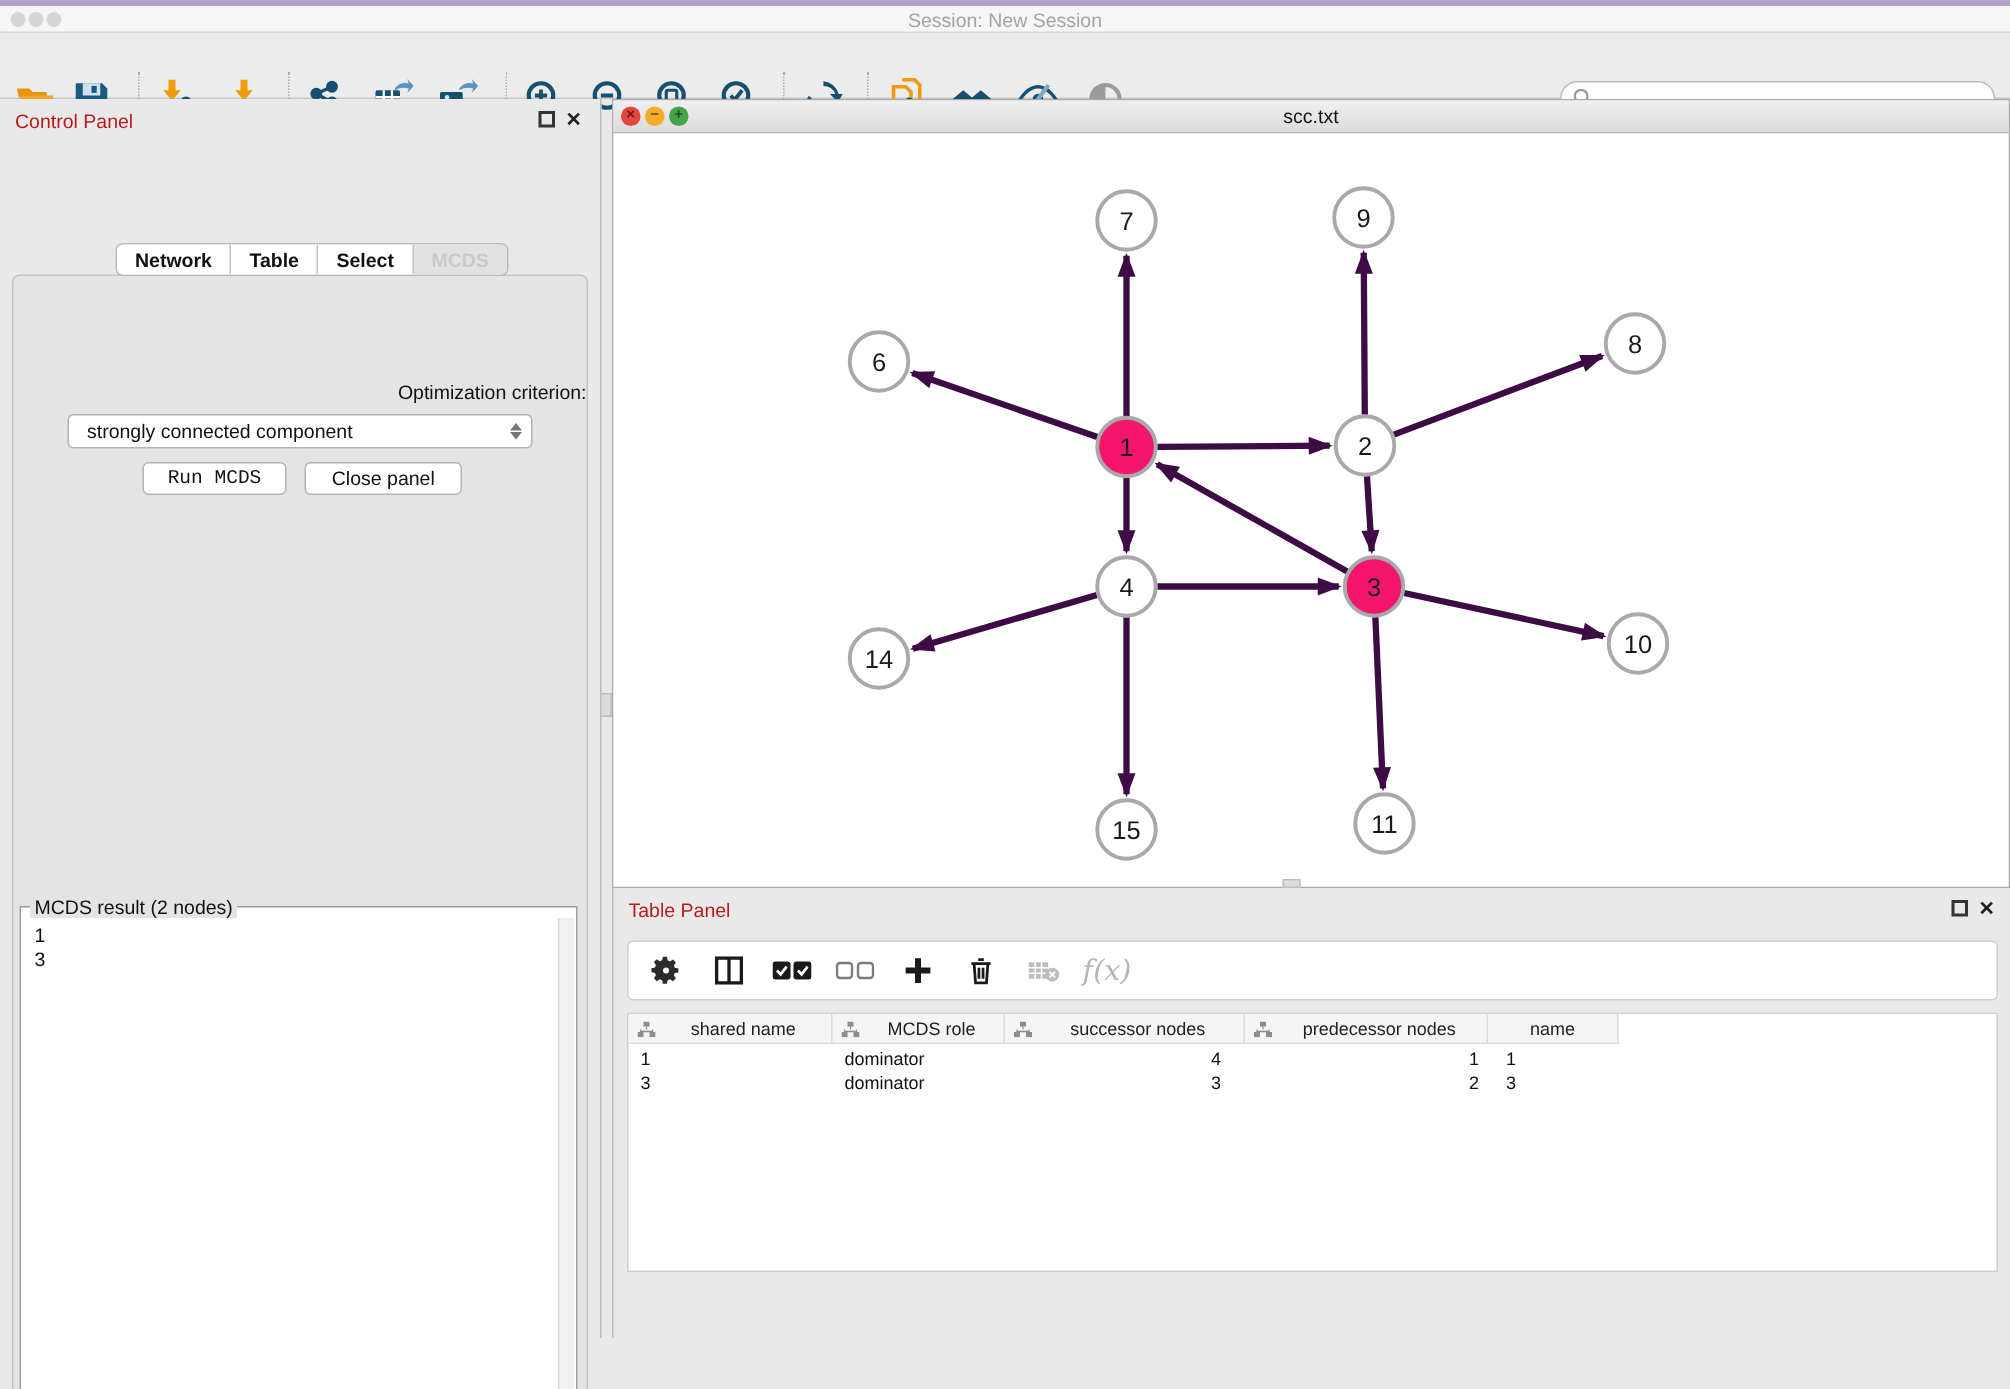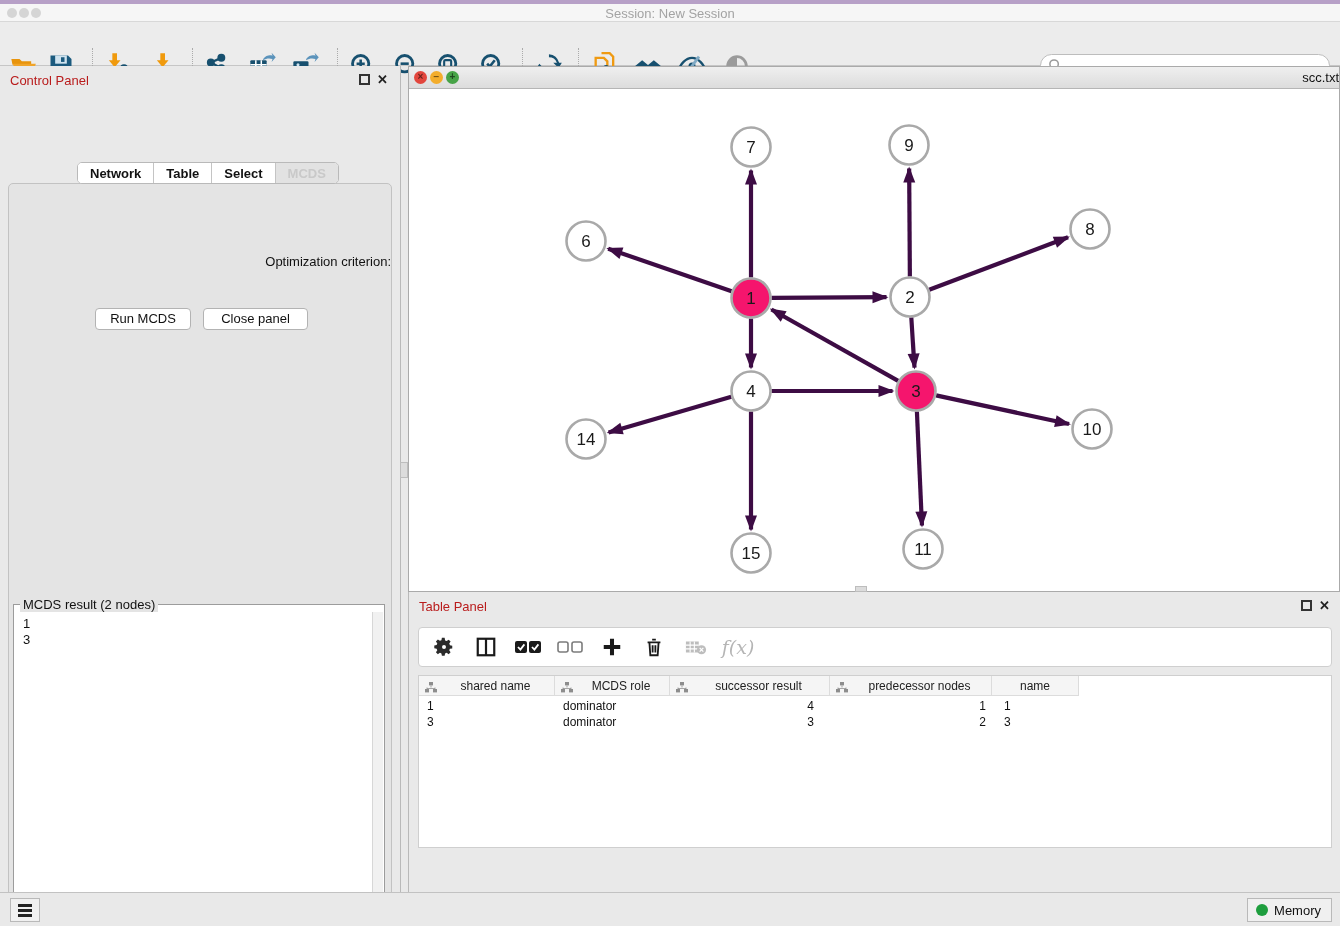--- a/index.html
+++ b/index.html
@@ -40,21 +40,21 @@
   .cp-btn { position:absolute; top:124px; height:22px; background:#fff; border:1px solid #b3b3b3; border-radius:4px; font-size:13px; color:#111; text-align:center; line-height:20px; cursor:pointer; }
   .result-group { position:absolute; left:4px; top:420px; width:372px; height:391px; border:1px solid #9c9c9c; background:#fff; }
   .result-legend { position:absolute; left:6px; top:-8px; background:#e4e4e4; padding:0 3px; font-size:13px; color:#111; }
   .result-area { position:absolute; left:1px; top:7px; right:12px; bottom:1px; background:#fff; overflow:hidden; padding:4px 0 0 8px; }
   .result-line { font-size:13px; color:#111; line-height:16px; }
   .result-scroll { position:absolute; top:7px; right:1px; width:11px; bottom:1px; background:#f1f1f1; border-left:1px solid #d7d7d7; }
 
   
   .net-window { position:absolute; left:408px; top:66px; width:932px; height:526px; background:#fff; border:1px solid #aaa; }
   .net-titlebar { position:absolute; left:0; top:0; width:100%; height:22px; background:linear-gradient(#efefef,#dcdcdc); border-bottom:1px solid #b5b5b5; }
-  .net-title { position:absolute; width:100%; text-align:right; top:3px; font-size:13px; color:#111; }
+  .net-title { position:absolute; width:100%; text-align:center; top:3px; font-size:13px; color:#111; }
   .mac-btn { position:absolute; top:4px; width:13px; height:13px; border-radius:50%; font-size:10px; line-height:12px; text-align:center; color:rgba(0,0,0,.55); font-weight:bold; cursor:pointer; }
   .net-canvas { position:absolute; left:0; top:22px; width:930px; height:502px; background:#fff; }
 
   .splitter-nub-v { position:absolute; left:400px; top:462px; width:8px; height:16px; background:#dcdcdc; border:1px solid #bdbdbd; }
   .splitter-nub-h { position:absolute; left:855px; top:586px; width:12px; height:6px; background:#dcdcdc; border:1px solid #bdbdbd; }
 
   
   .table-panel { position:absolute; left:408px; top:592px; width:932px; height:300px; background:#e9e9e9; border-left:1px solid #b9b9b9; }
   .tp-toolbar { position:absolute; left:9px; top:35px; width:914px; height:40px; background:#fff; border:1px solid #cfcfcf; border-radius:4px; display:flex; align-items:center; padding-left:12px; gap:16px; }
   .tp-icon { display:flex; align-items:center; justify-content:center; width:26px; height:26px; cursor:pointer; }
@@ -256,21 +256,28 @@
       <span class="close-icon" style="left:377px">✕</span>
     </div>
     <div class="cp-tabs" id="cp-tabs">
         <div class="cp-tab">Network</div>
         <div class="cp-tab">Table</div>
         <div class="cp-tab">Select</div>
         <div class="cp-tab disabled-active">MCDS</div>
       </div>
     <div class="cp-body">
       <div class="opt-label">Optimization criterion:</div>
-      <div class="cp-btn" style="left:86px; width:96px;">Run MCDS</div>
+      <div class="select-box">
+        <span class="sel-text">strongly connected component</span>
+        <span class="stepper">
+            <i class="up"></i>
+            <i class="dn"></i>
+          </span>
+      </div>
+      <div class="cp-btn" style="left:86px; width:96px;font-family:Liberation Mono, monospace;">Run MCDS</div>
       <div class="cp-btn" style="left:194px; width:105px;">Close panel</div>
       <div class="result-group">
         <span class="result-legend">MCDS result (2 nodes)</span>
         <div class="result-area" id="result-lines">
             <div class="result-line">1</div>
             <div class="result-line">3</div>
           </div>
         <div class="result-scroll"></div>
       </div>
     </div>
@@ -436,21 +443,21 @@
           </div>
           <div class="th-cell" style="width: 160px;">
             <span class="th-icon"><svg viewBox="0 0 12 12" width="12" height="12">
                 <g fill="#8d8d8d">
                   <rect x="4" y="0" width="4" height="3.4"></rect>
                   <rect x="0" y="7" width="4" height="3.4"></rect>
                   <rect x="8" y="7" width="4" height="3.4"></rect>
                   <path d="M5.6 3.4h.8v2h-.8zM1.6 6.2h8.8v.9H1.6zM1.6 5.4h.8v1.6h-.8zM9.6 5.4h.8v1.6h-.8z"></path>
                 </g>
               </svg></span>
-            <span class="th-label">successor result</span>
+            <span class="th-label">successor nodes</span>
           </div>
           <div class="th-cell" style="width: 162px;">
             <span class="th-icon"><svg viewBox="0 0 12 12" width="12" height="12">
                 <g fill="#8d8d8d">
                   <rect x="4" y="0" width="4" height="3.4"></rect>
                   <rect x="0" y="7" width="4" height="3.4"></rect>
                   <rect x="8" y="7" width="4" height="3.4"></rect>
                   <path d="M5.6 3.4h.8v2h-.8zM1.6 6.2h8.8v.9H1.6zM1.6 5.4h.8v1.6h-.8zM9.6 5.4h.8v1.6h-.8z"></path>
                 </g>
               </svg></span>
@@ -472,27 +479,14 @@
             <div class="td-cell" style="width: 136px; padding-left: 8px;">3</div>
             <div class="td-cell" style="width: 115px; padding-left: 8px;">dominator</div>
             <div class="td-cell" style="width: 160px; text-align: right; padding-right: 16px;">3</div>
             <div class="td-cell" style="width: 162px; text-align: right; padding-right: 6px;">2</div>
             <div class="td-cell" style="width: 87px; padding-left: 12px;">3</div>
           </div>
         </div>
     </div>
   </div>
 
-  <div class="statusbar">
-    <div class="list-btn">
-      <span class="bars">
-          <div></div>
-          <div></div>
-          <div></div>
-        </span>
-    </div>
-    <div class="memory-btn">
-      <span class="mem-dot"></span>
-      <span>Memory</span>
-    </div>
-  </div>
 
 </div>
 
 </body></html>

